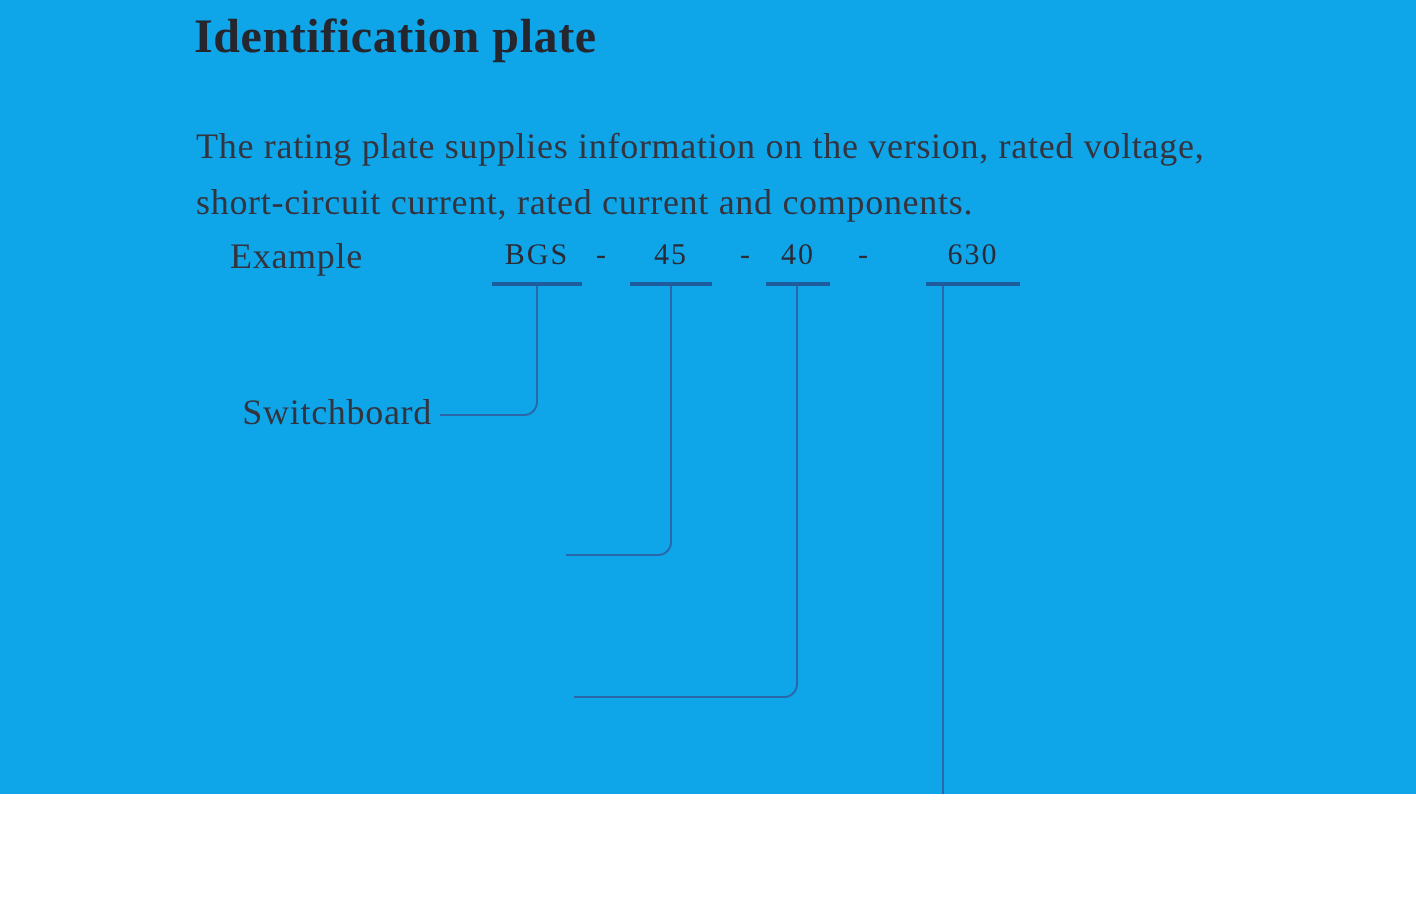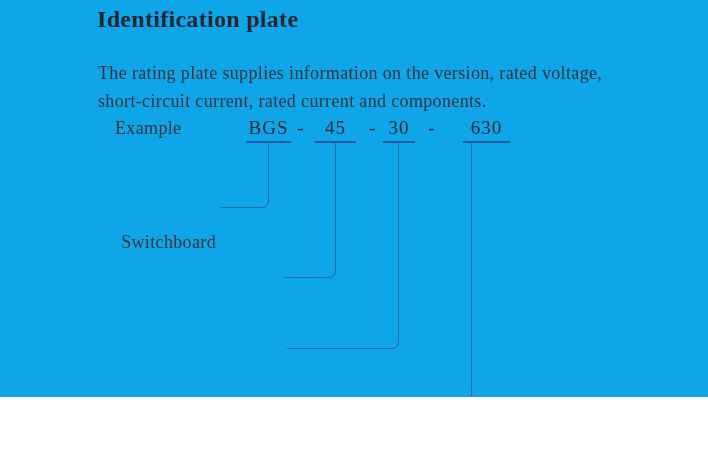--- a/index.html
+++ b/index.html
@@ -35,21 +35,21 @@
     left: 99px; top: 116px;
     font-size: 18px;
     line-height: 25px;
     letter-spacing: 0.35px;
     color: #34343e;
     margin-left: 16px;
   }
   .seg, .sep {
     position: absolute;
     top: 116px;
-    font-size: 19px;
+    font-size: 15px;
     line-height: 24px;
     letter-spacing: 1px;
     text-align: center;
     color: #2b2b36;
     font-weight: 500;
   }
   .seg { border-bottom: 2px solid #1f5c9e; padding-bottom: 1px; }
   .seg1 { left: 246px; width: 45px; }
   .sep1 { left: 294px; width: 14px; }
   .seg2 { left: 315px; width: 41px; }
@@ -70,21 +70,20 @@
   .c3 { left: 287px; top: 143px; width: 112px; height: 206px; }
   .c4 { left: 285px; top: 143px; width: 187px; height: 274px; }
   .callout {
     position: absolute;
     font-size: 18px;
     line-height: 21px;
     letter-spacing: 0.35px;
     color: #34343e;
     white-space: nowrap;
     text-align: right;
-    margin-top: 36px;
   }
   .l1 { right: 492px; top: 196px; }
   .l2 { right: 468px; top: 267px; }
   .l3 { right: 463px; top: 337px; }
   .l4 { right: 471px; top: 407px; }
 </style>
 </head>
 <body>
 
 <div class="page">
@@ -95,21 +94,21 @@
     <div>The rating plate supplies information on the version, rated voltage,</div>
     <div>short-circuit current, rated current and components.</div>
   </div>
 
   <span class="example-label">Example</span>
 
   <span class="seg seg1">BGS</span>
   <span class="sep sep1">-</span>
   <span class="seg seg2">45</span>
   <span class="sep sep2">-</span>
-  <span class="seg seg3">30</span>
+  <span class="seg seg3">40</span>
   <span class="sep sep3">-</span>
   <span class="seg seg4">630</span>
 
   <div class="connector c1"></div>
   <div class="connector c2"></div>
   <div class="connector c3"></div>
   <div class="connector c4"></div>
 
   <div class="callout l1">Switchboard</div>
 

